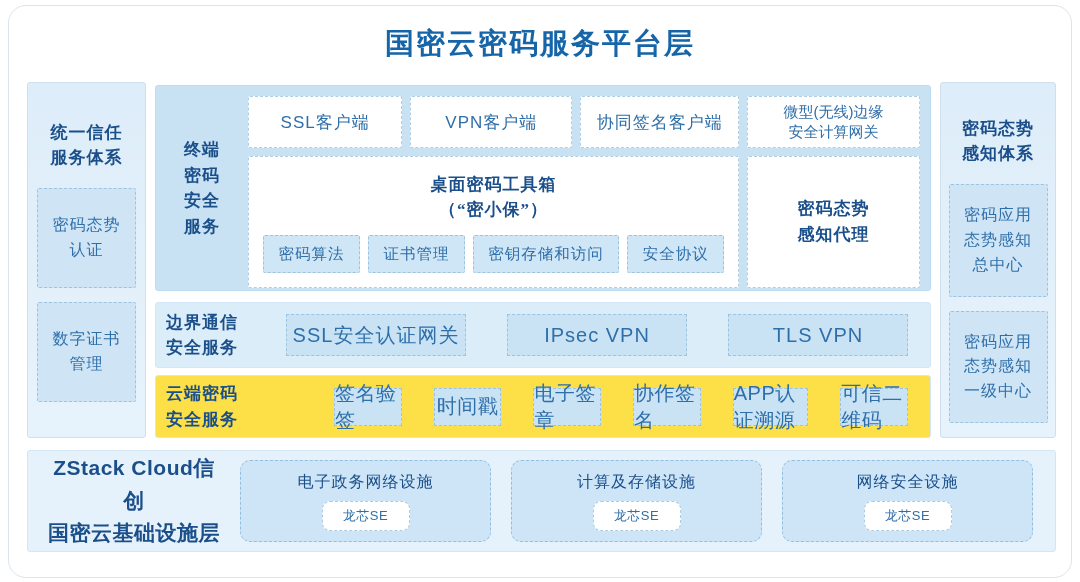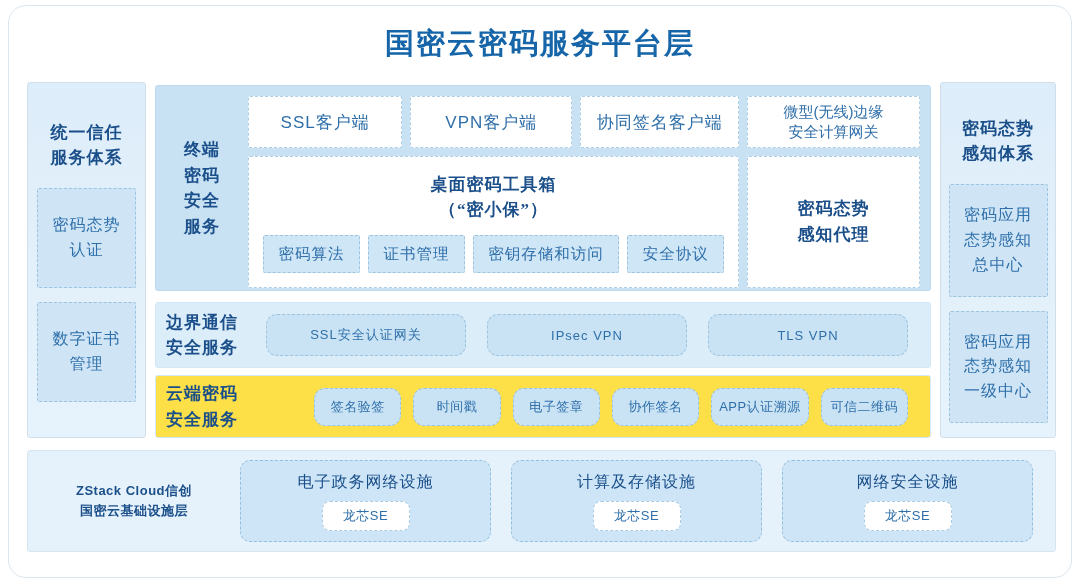--- a/index.html
+++ b/index.html
@@ -109,39 +109,39 @@
   .agent-box {
     grid-column: 4 / 5;
     background: #ffffff; border: 1px dashed #aecfe6; border-radius: 2px;
     display: flex; align-items: center; justify-content: center; text-align: center;
     font-size: 17px; font-weight: bold; color: #1b4f8a;
     line-height: 1.55; letter-spacing: 1px;
   }
 
   .row-boxes { flex: 1; display: flex; align-items: center; padding-right: 22px; }
   .blue-box {
-    background: #c9e3f5; border: 1px dashed #9dc3de; border-radius: 11px;
-    display: flex; align-items: center; justify-content: center;
-    font-size: 13px; letter-spacing: 1px;
+    background: #c9e3f5; border: 1px dashed #9dc3de; border-radius: 0;
+    display: flex; align-items: center; justify-content: center;
+    font-size: 20px; letter-spacing: 1px; margin-left: 20px;
   }
   .panel-row2 .row-boxes { gap: 21px; padding-left: 18px; }
   .panel-row2 .blue-box { flex: 1; height: 42px; }
   .panel-row3 .row-boxes { gap: 12px; padding-left: 18px; }
   .panel-row3 .blue-box { flex: 1; height: 38px; letter-spacing: 0.5px; }
   .panel-row3 .blue-box.wide { flex: 1.12; }
 
   
   .infra-panel {
     position: absolute; left: 27px; top: 450px; width: 1029px; height: 102px;
     background: #e6f2fb; border: 1px solid #d5e6f3; border-radius: 3px;
     display: flex; align-items: center; padding: 0 22px 0 20px; gap: 20px;
   }
   .infra-label {
     width: 172px; flex: none; text-align: center;
-    font-size: 13px; font-weight: bold; color: #1b4f8a;
+    font-size: 21px; font-weight: bold; color: #1b4f8a;
     line-height: 1.55; letter-spacing: 0.5px;
   }
   .facility {
     flex: 1; height: 82px;
     background: #cde5f7; border: 1px dashed #93bedd; border-radius: 10px;
     display: flex; flex-direction: column; align-items: center; justify-content: center;
     gap: 8px;
   }
   .facility-name {
     font-size: 16px; font-weight: normal; color: #1b4f8a; letter-spacing: 1px;

